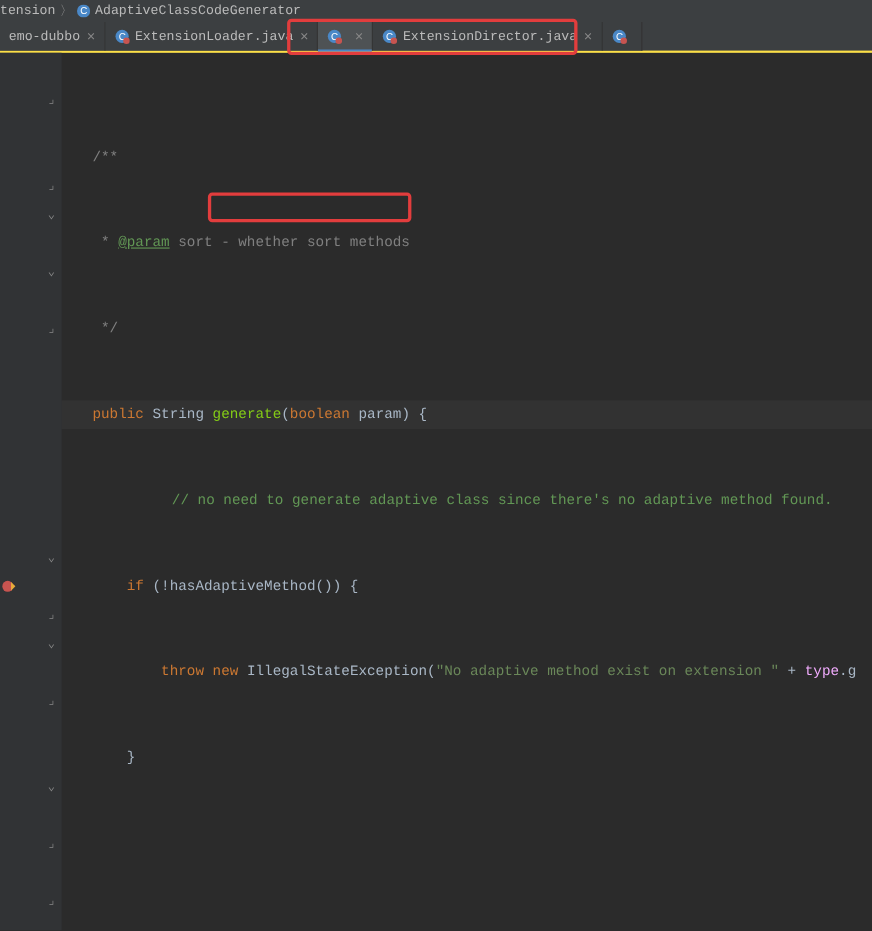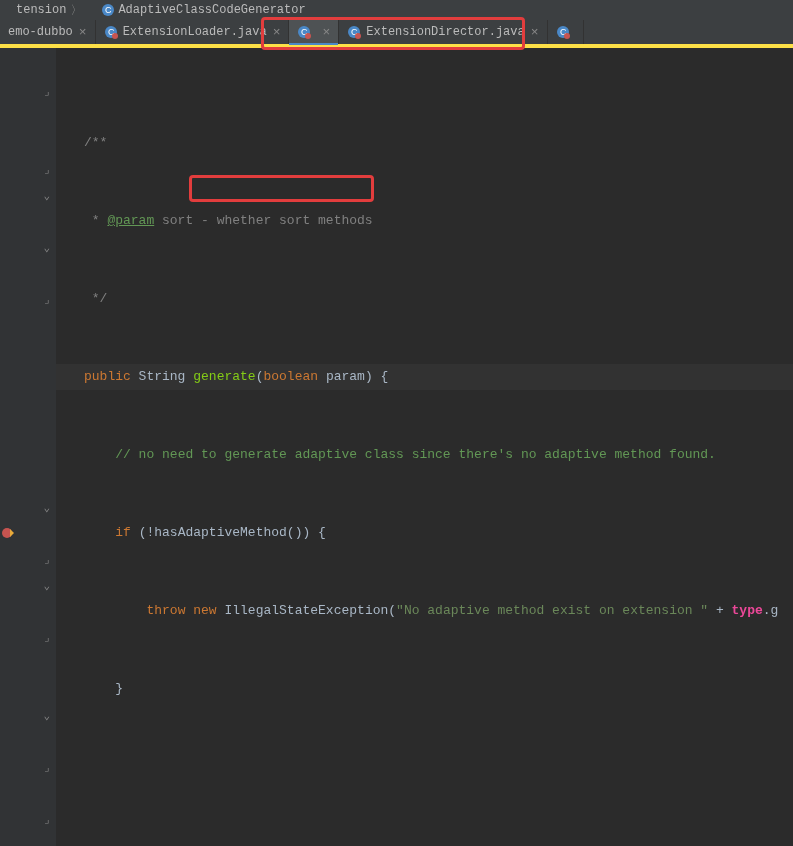--- a/index.html
+++ b/index.html
@@ -14,31 +14,31 @@
   }
   .breadcrumb {
     display: flex;
     align-items: center;
     padding: 2px 0;
     background: #3c3f41;
     height: 20px;
     font-size: 12px;
     color: #bbbbbb;
   }
-  .breadcrumb-item { display: flex; align-items: center; padding-left: 16px; }
+  .breadcrumb-item { display: flex; align-items: center; }
   .breadcrumb-sep { margin: 0 4px; color: #888; }
   .bc-icon {
     width: 12px; height: 12px;
     display: inline-flex; align-items: center; justify-content:center;
     margin-right: 4px;
   }
   .tabs {
     display: flex;
     background: #3c3f41;
-    border-bottom: 4px solid #fde047;
+    border-bottom: 2px solid #fde047;
     height: 28px;
     align-items: stretch;
   }
   .tab {
     display: flex;
     align-items: center;
     padding: 0 8px;
     border-right: 1px solid #323232;
     color: #bbbbbb;
     font-size: 12px;
@@ -121,24 +121,24 @@
     right: 0;
     height: 26px;
     background: #323232;
     z-index: -1;
   }
   
   .kw { color: #cc7832; }
   .method-decl { color: #84cc16; font-family: Liberation Mono, monospace; }
   .str { color: #6a8759; }
   .comment { color: #808080; }
-  .lineend-comment { color: #629755; }
+  .lineend-comment { color: #629755; margin-left: 41px; }
   .doc-tag { color: #629755; text-decoration: underline; }
   .doc-param { color:#808080;}
-  .field { color: #ec4899; font-weight: bold; }
+  .field { color: #f0abfc; }
 
   svg.ico-class circle { fill:#4a88c7; }
   svg.ico-class text { fill:#fff; font-size:9px; font-family:sans-serif; }
 </style>
 </head>
 <body>
 
 <div class="red-box tab-box"></div>
 <div class="red-box method-box"></div>
 

